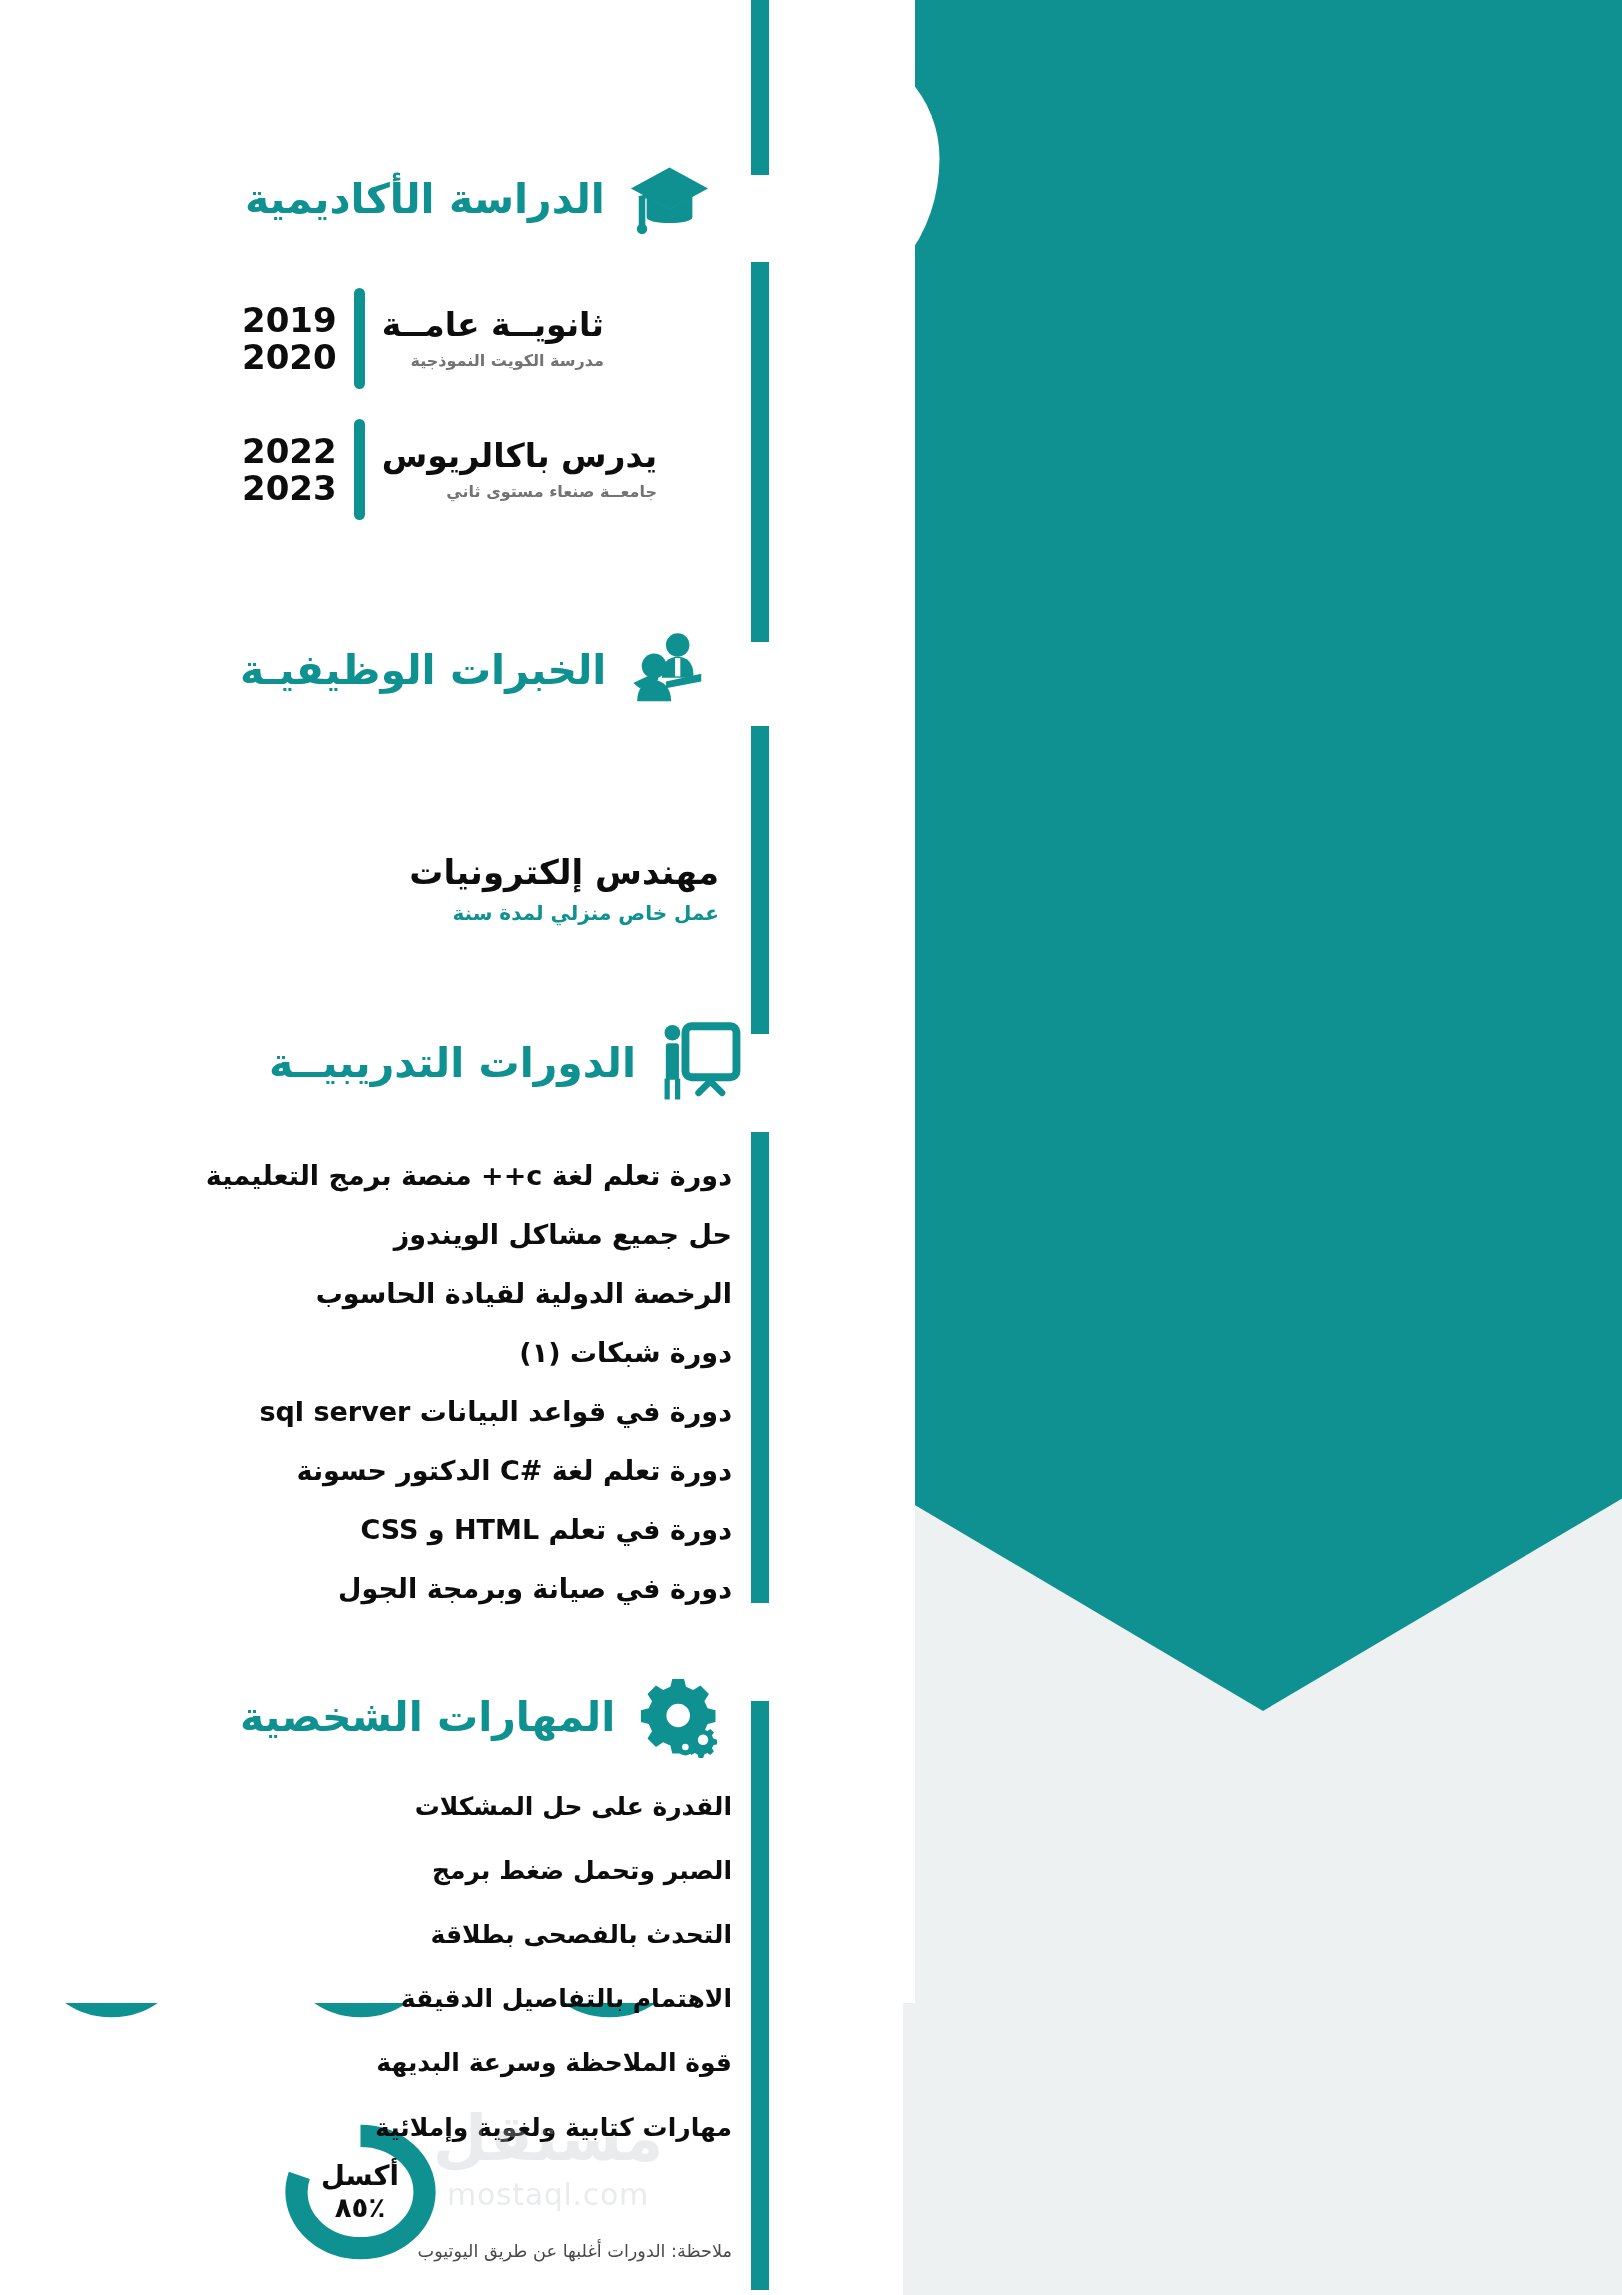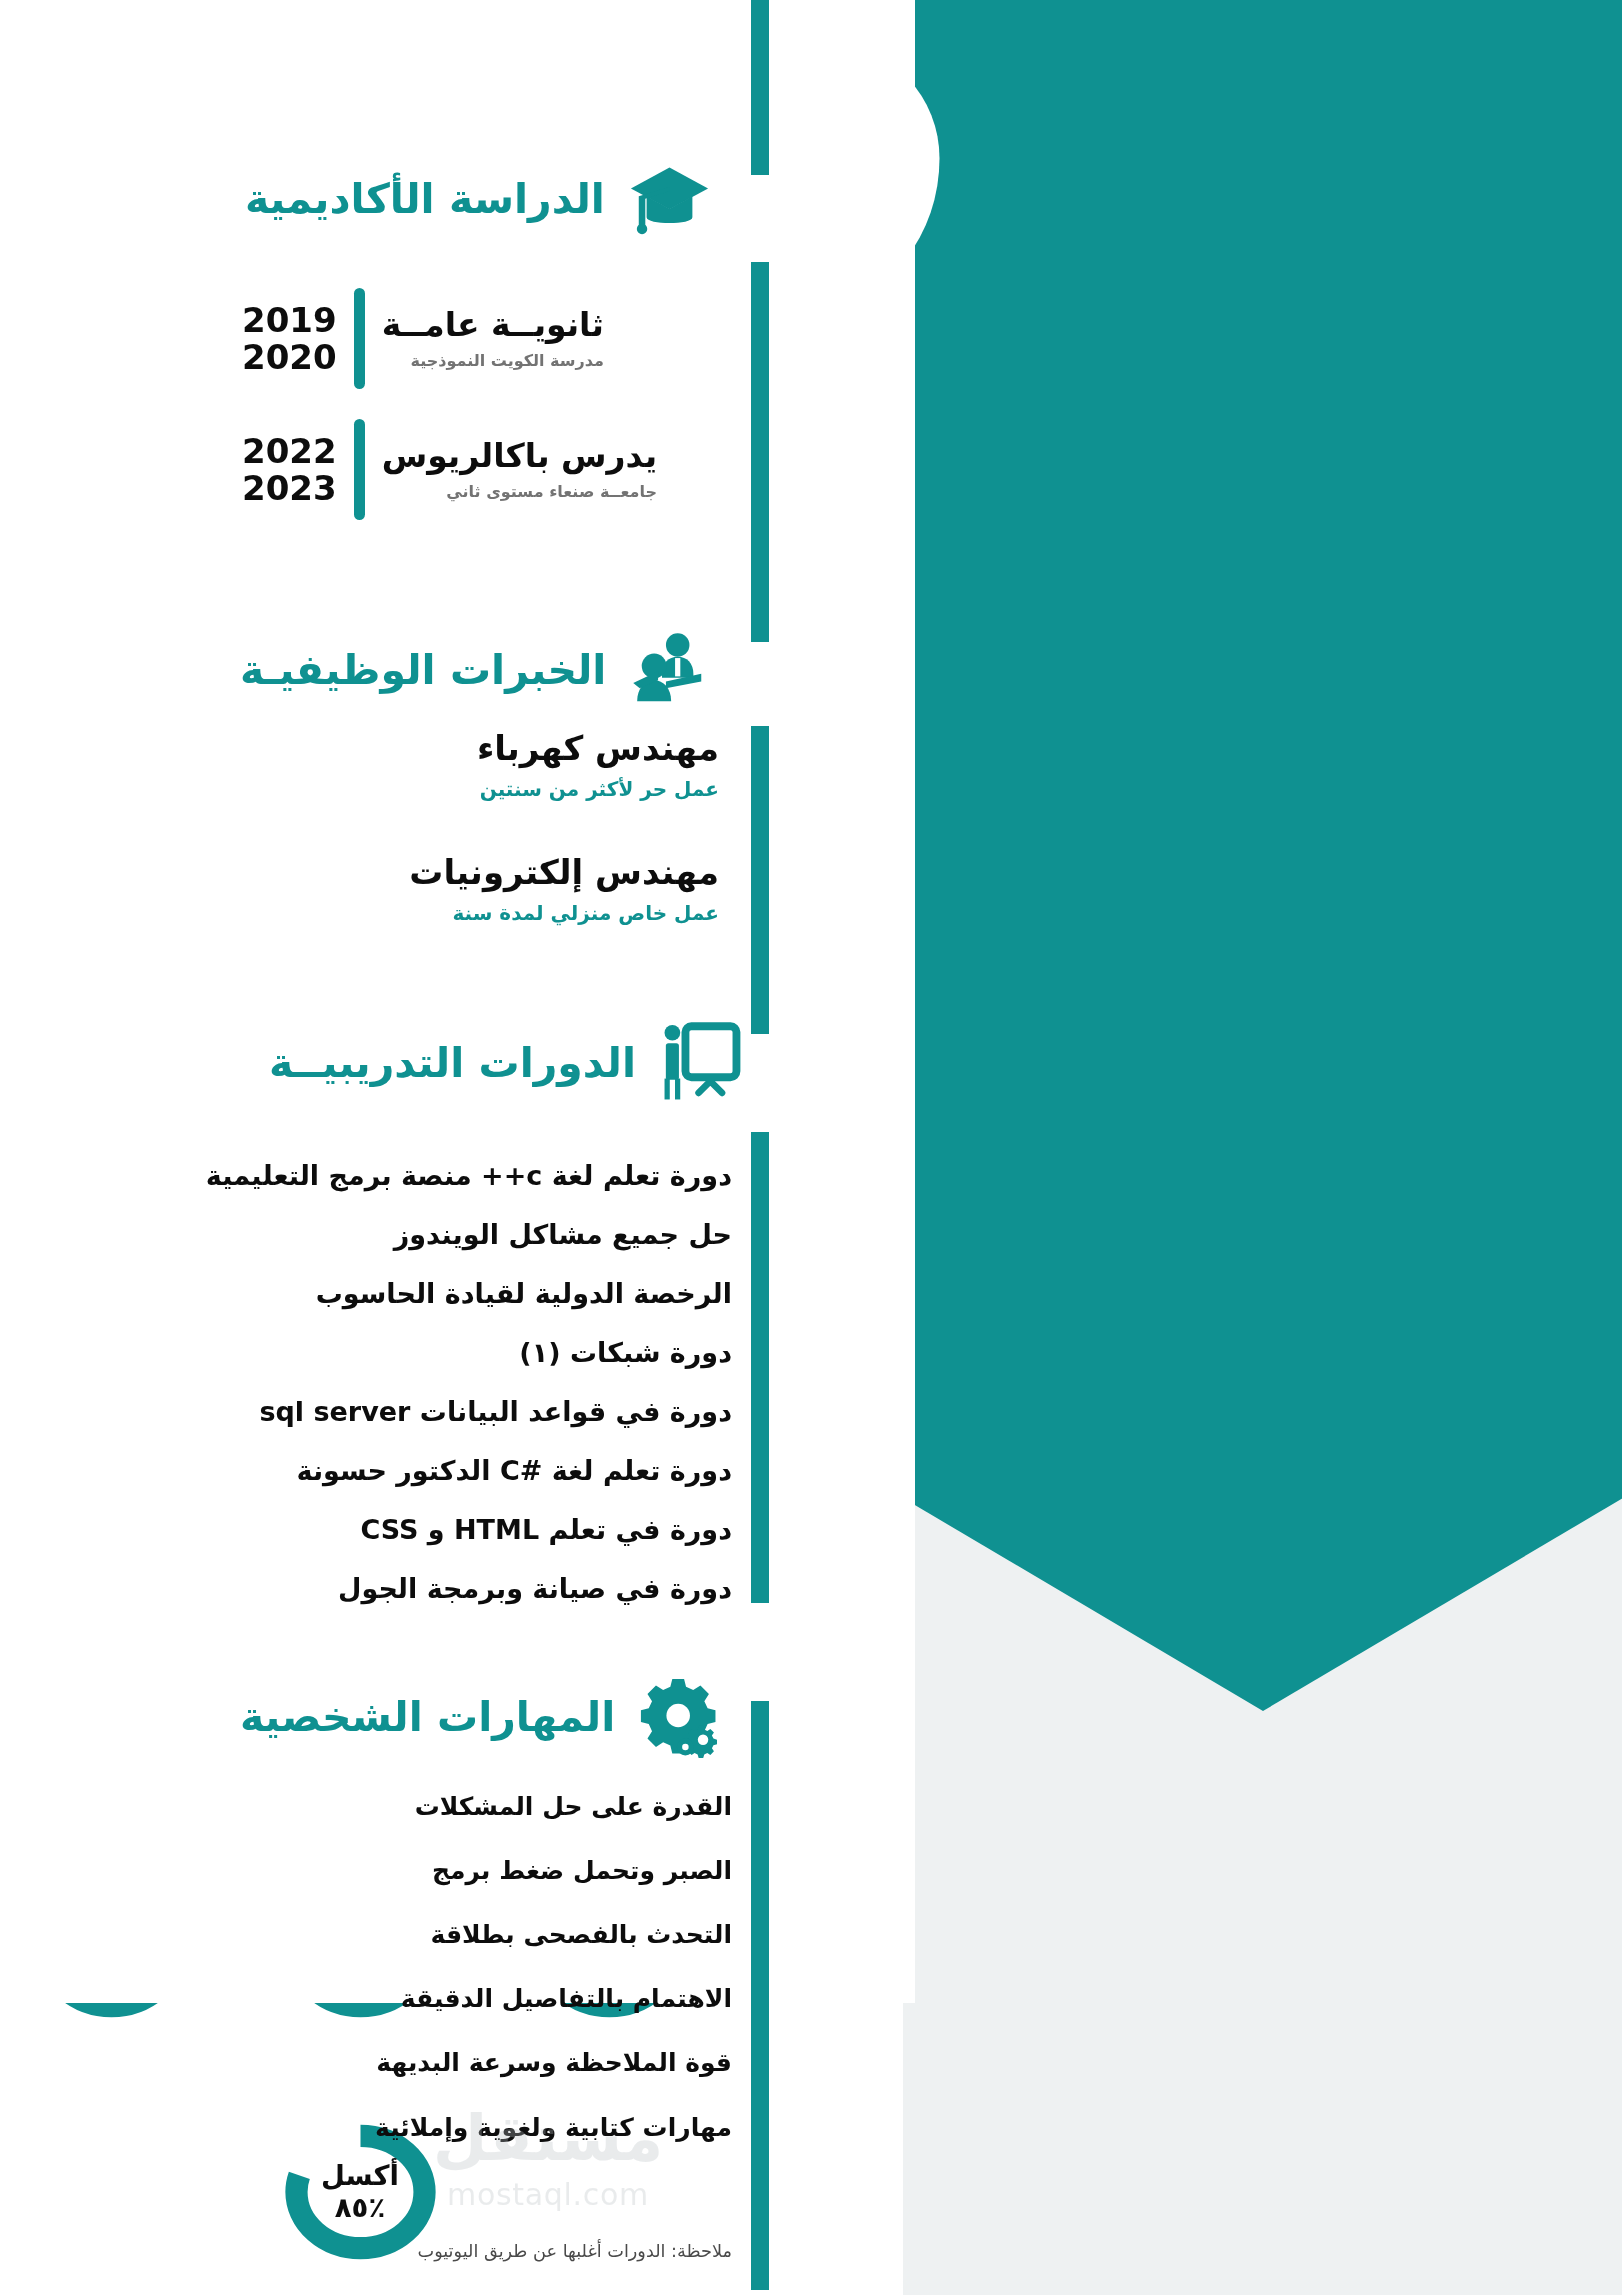--- a/index.html
+++ b/index.html
@@ -409,24 +409,20 @@
           <rect x="72" y="46" width="8" height="28" fill="#ffffff"></rect>
           <circle cx="40" cy="58" r="19" fill="#0f9191"></circle>
           <path d="M14 112 C14 92 26 80 40 80 C54 80 66 92 66 112 Z" fill="#0f9191"></path>
           <path d="M8 84 L46 66 L46 80 L18 92 Z" fill="#0f9191"></path>
           <path d="M112 70 L58 82 L58 92 L112 82 Z" fill="#0f9191"></path>
         </svg>
       </div>
       <div class="sec-title">الخبرات الوظيفيـة</div>
     </div>
 
-    <div class="job" style="top:730px;left:170px;width:537px;">
-      <div class="job-title">مهندس كهرباء</div>
-      <div class="job-sub">عمل حر لأكثر من سنتين</div>
-    </div>
     <div class="job" style="top:854px;left:170px;width:537px;">
       <div class="job-title">مهندس إلكترونيات</div>
       <div class="job-sub">عمل خاص منزلي لمدة سنة</div>
     </div>
 
     <div class="sec-head" style="top:1021px;left:229px;margin-left:28px;">
       <div class="sec-icon">
         <svg viewBox="0 0 130 130">
           <circle cx="22" cy="18" r="12" fill="#0f9191"></circle>
           <rect x="12" y="34" width="20" height="56" rx="4" fill="#0f9191"></rect>

